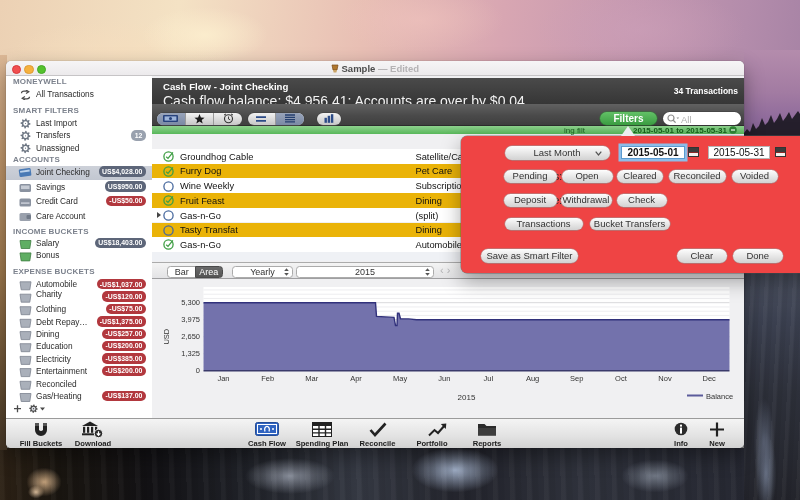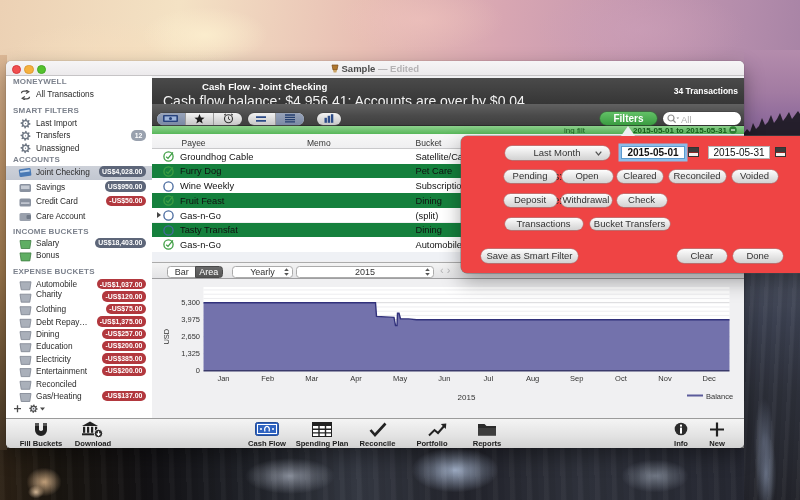--- a/index.html
+++ b/index.html
@@ -48,39 +48,39 @@
   #sidebar{left:0;top:15px;width:146px;height:341.5px;background:#ffffff;}
   .shead{font-size:8px;font-weight:bold;color:#7c828d;letter-spacing:.2px;left:7px;}
   .srow{font-size:8.3px;letter-spacing:-.05px;color:#2b2b2b;left:30px;white-space:nowrap;}
   .badge{position:absolute;right:6.5px;font-size:6.9px;font-weight:bold;color:#fff;border-radius:5px;padding:1.8px 3.2px;line-height:7px;}
   .bdark{background:#5d6679;}
   .bred{background:#b2383e;}
   #selrow{left:0;top:89.5px;width:146px;height:14.5px;background:linear-gradient(180deg,#cdd1d9,#c2c7d1);}
   
   #content{left:146px;top:15px;width:592px;height:341.5px;background:#f0f0f2;}
   #dhead{left:0;top:2px;width:592px;height:26px;background:linear-gradient(180deg,#4a4a4a,#363636);}
-  #dtitle{left:11px;top:2.5px;font-size:9.6px;font-weight:bold;color:#fff;margin-left:39px;}
+  #dtitle{left:11px;top:2.5px;font-size:9.6px;font-weight:bold;color:#fff;}
   #dsub{left:11px;top:15px;font-size:14px;color:#f2f2f2;}
   #dcount{right:6px;top:8px;font-size:8.5px;font-weight:bold;color:#fff;}
   #toolbar{left:0;top:28px;width:592px;height:22px;background:linear-gradient(180deg,#616161 0%,#4a4a4a 55%,#3f3f3f 100%);border-bottom:1px solid #2c2c2c;box-sizing:border-box;}
   .seg{top:8.5px;height:12.5px;border-radius:6.5px;background:linear-gradient(180deg,#f2f2f2,#c6c6c6);box-shadow:0 0 0 .5px #3c3c3c, 0 .5px 0 rgba(255,255,255,.25);display:flex;overflow:hidden;position:absolute;}
   .seg>div{height:100%;display:flex;align-items:center;justify-content:center;}
   .seg .sel{background:linear-gradient(180deg,#98a4ba,#7a89a4);}
   .seg .sp{border-left:1px solid #9a9a9a;}
   #filters{left:448px;top:8px;width:57px;height:13px;border-radius:7px;background:linear-gradient(180deg,#62c066,#3b9d42);
      box-shadow:0 0 0 .5px #2e7d33;color:#fff;font-size:10px;font-weight:bold;text-align:center;line-height:13px;}
   #search{left:511px;top:8px;width:78px;height:13px;border-radius:7px;background:#fff;box-shadow:0 0 0 .5px #3c3c3c;}
   #search span{position:absolute;left:18px;top:1.5px;font-size:9.5px;color:#b0b0b0;}
   #greenbar{left:0;top:50px;width:592px;height:8px;background:linear-gradient(180deg,#8ed28e,#58b75a);font-size:8px;}
   #greenbar .t1{position:absolute;left:412px;top:-0.5px;color:#1c5e20;}
   #greenbar .t2{position:absolute;left:481px;top:-0.5px;color:#17611c;font-weight:bold;}
   #listhead{left:0;top:58px;width:592px;height:15px;background:linear-gradient(180deg,#f8f8f8,#efeff1);border-bottom:1px solid #c9c9cb;box-sizing:border-box;color:#333;font-size:8.5px;}
   #listhead span{position:absolute;top:3.5px;}
   .trow{position:absolute;left:0;width:592px;height:14.7px;font-size:9.3px;color:#111;}
-  .talt{background:#15803d;}
+  .talt{background:#eab308;}
   .twhite{background:#fff;}
   .trow .payee{position:absolute;left:28px;top:2.8px;}
   .trow .bucket{position:absolute;left:263.5px;top:2.8px;}
   .trow svg{position:absolute;left:10.5px;top:2.2px;}
   .disc{position:absolute;left:4.5px;top:4.5px;width:0;height:0;border-left:4px solid #444;border-top:3px solid transparent;border-bottom:3px solid transparent;}
   #gaprow{left:0;top:175.9px;width:592px;height:9.6px;background:#eff1f5;}
   #ctrlbar{left:0;top:185.5px;width:592px;height:17px;background:linear-gradient(180deg,#f4f4f4,#e3e3e5);border-top:1px solid #ababab;border-bottom:1px solid #9f9fa1;box-sizing:border-box;font-size:9px;color:#333;}
   
   #botbar{left:0;top:356.5px;width:738px;height:30.5px;border-radius:0 0 5px 5px;
      background:linear-gradient(180deg,#f4f4f4 0%,#e2e2e2 60%,#d2d2d2 100%);border-top:1px solid #9b9b9b;box-sizing:border-box;}
@@ -264,25 +264,20 @@
       </div>
     </div>
     <div class="abs" id="greenbar">
       <span class="t1">ing filt</span>
         <span class="t2">2015-05-01 to 2015-05-31</span>
       <svg class="abs" width="8" height="8" viewBox="0 0 8 8" style="left:577px;top:0;">
           <circle cx="4" cy="4" r="3.8" fill="#2f8435"></circle>
           <path d="M2,4 L6,4" stroke="#d7f0d8" stroke-width="1.4"></path>
         </svg>
     </div>
-    <div class="abs" id="listhead">
-        <span style="left:29.5px;">Payee</span>
-        <span style="left:155px;">Memo</span>
-        <span style="left:263.5px;">Bucket</span>
-      </div>
     <div class="trow twhite" style="top:73px;">
         <svg width="11" height="11" viewBox="0 0 11 11">
           <circle cx="5.5" cy="5.5" r="4.6" fill="none" stroke="#3f9e44" stroke-width="1.3"></circle>
           <path d="M3.2,5.8 L5,7.4 L9.9,1.4" fill="none" stroke="#3f9e44" stroke-width="1.3"></path>
         </svg>
         <span class="payee">Groundhog Cable</span>
         <span class="bucket">Satellite/Cable TV</span>
       </div>
     <div class="trow talt" style="top:87.7px;">
         <svg width="11" height="11" viewBox="0 0 11 11">

